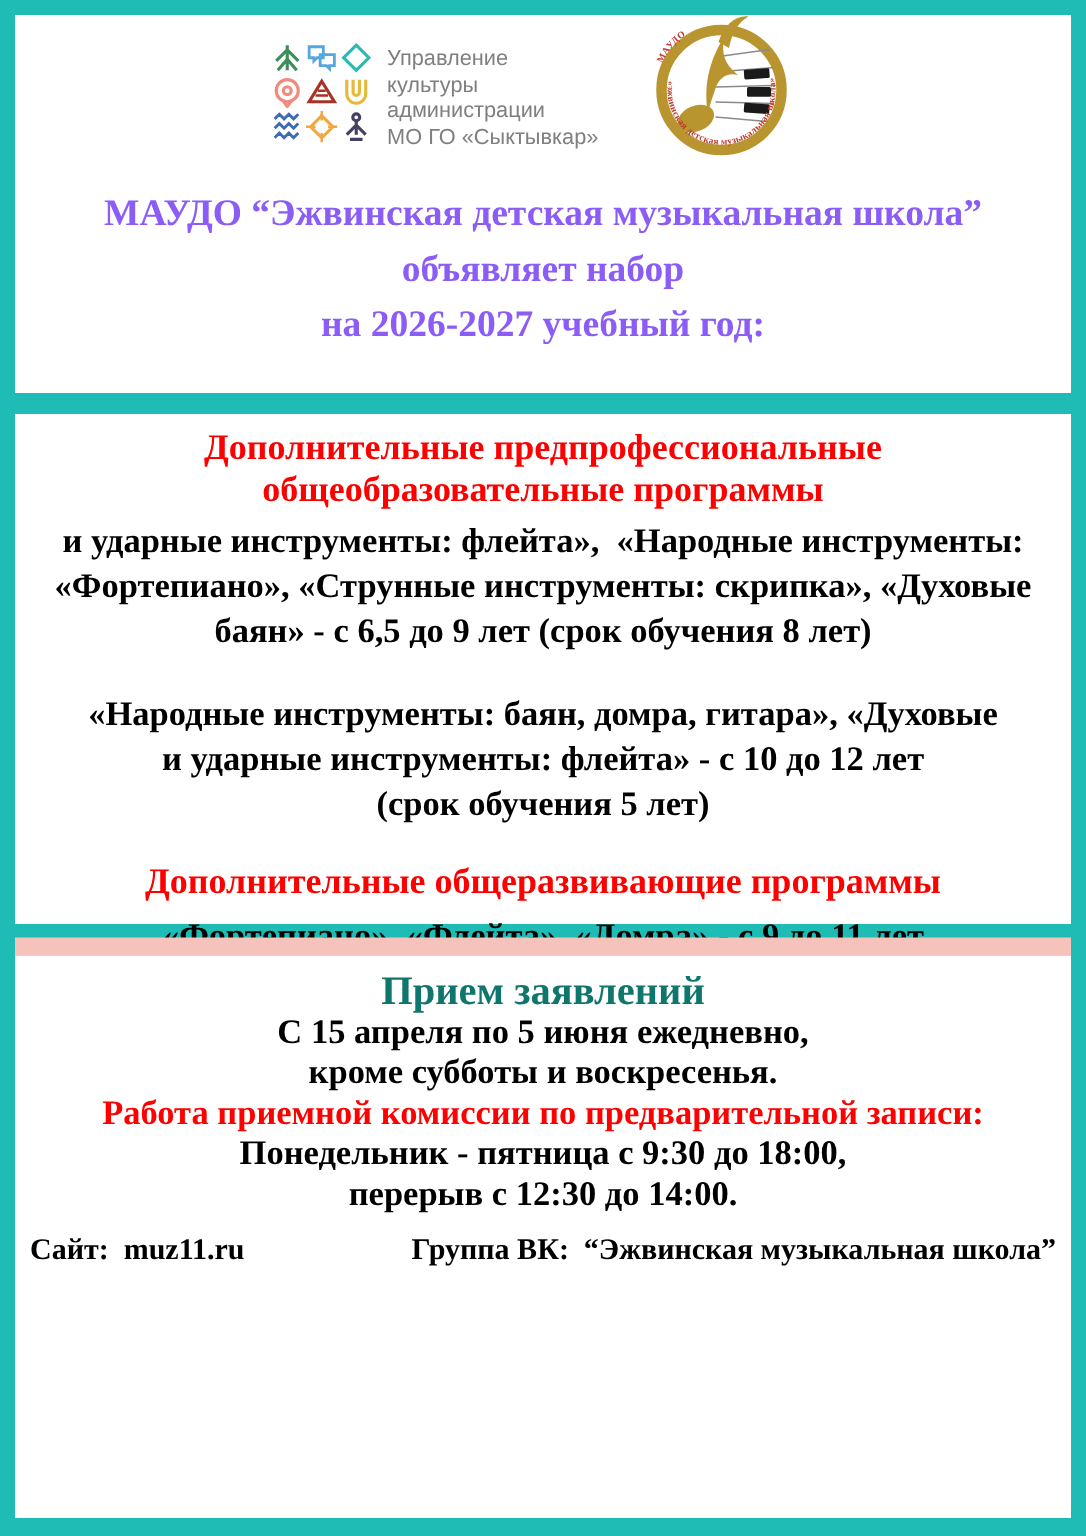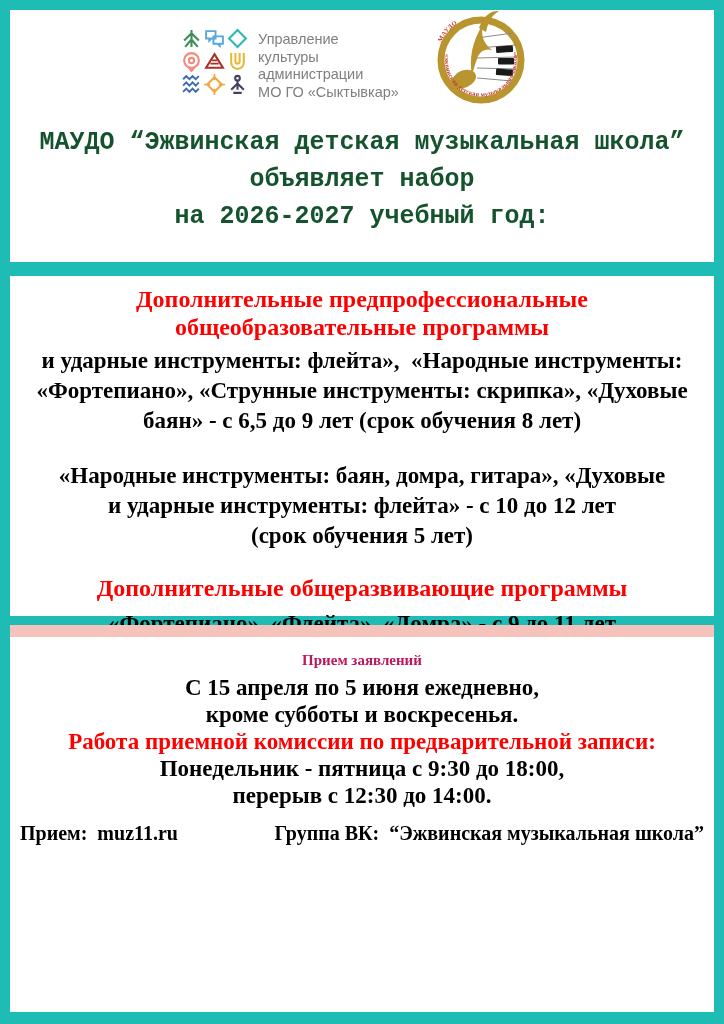--- a/index.html
+++ b/index.html
@@ -19,22 +19,22 @@
   .logo-left { display:flex; gap:10px; margin-top:8px; }
   .grid3 { display:grid; grid-template-columns:repeat(3,21px); grid-auto-rows:21px; gap:2px; }
   .grid3 svg { display:block; }
   .dept-text {
     font-family:"Liberation Sans","DejaVu Sans",sans-serif;
     color:#7F7F7F; font-size:14.5px; line-height:17.5px; padding-top:3px; white-space:nowrap;
   }
   .logo-right { width:124px; height:106px; margin-top:-14px; flex:0 0 auto; }
   .title {
     margin-top:10px; text-align:center;
-    font-family:Liberation Mono, monospace;
-    font-weight:bold; font-size:25px; line-height:37px; color:#14532d;
+    font-family:Liberation Serif, serif;
+    font-weight:bold; font-size:25px; line-height:37px; color:#8b5cf6;
   }
 
   
   .gap1 { height:14px; flex:0 0 auto; }
   .gap2 { height:9px; flex:0 0 auto; }
   .pink-strip { height:12px; background:#F5C3BC; flex:0 0 auto; }
 
   
   .box-middle { height:340px; box-sizing:border-box; padding:9px 12px 0 12px;
                 text-align:center; font-weight:bold; color:#000; }
@@ -43,21 +43,21 @@
   .line { white-space:pre-wrap; }
   .m-p1 { margin-top:5px; }
   .m-p2 { margin-top:25px; }
   .m-h2 { margin-top:23px; }
   .m-p3 { margin-top:7px; }
   .m-p4 { margin-top:23px; }
 
   
   .box-bottom { flex:1; box-sizing:border-box; padding-top:10px;
                 text-align:center; font-weight:bold; color:#000; }
-  .adm-heading { color:#be185d; font-size:15px; line-height:27px; }
+  .adm-heading { color:#0f766e; font-size:27px; line-height:27px; }
   .b-line { font-size:23px; line-height:27px; white-space:pre-wrap; }
   .red-line { color:#FE0000; font-size:23px; line-height:27px; white-space:pre-wrap; }
   .contacts { margin-top:4px; font-size:18px; }
   .c-line { line-height:26px; white-space:pre-wrap; }
   .footer-row { display:flex; justify-content:space-between; align-items:baseline;
                 padding:0 10px; margin-top:13px; font-size:20px; }
   .f-item { white-space:pre-wrap; }
 </style>
 </head>
 <body>
@@ -193,18 +193,18 @@
   <section class="box box-bottom">
     <div class="adm-heading">Прием заявлений</div>
     <div class="b-line">С 15 апреля по 5 июня ежедневно,</div>
     <div class="b-line">кроме субботы и воскресенья.</div>
     <div class="red-line">Работа приемной комиссии по предварительной записи:</div>
     <div class="b-line">Понедельник - пятница с 9:30 до 18:00,</div>
     <div class="b-line">перерыв с 12:30 до 14:00.</div>
 
 
     <div class="footer-row">
-      <div class="f-item">Прием:  muz11.ru</div>
+      <div class="f-item">Сайт:  muz11.ru</div>
       <div class="f-item">Группа ВК:  “Эжвинская музыкальная школа”</div>
     </div>
   </section>
 
 </div>
 
 </body></html>

